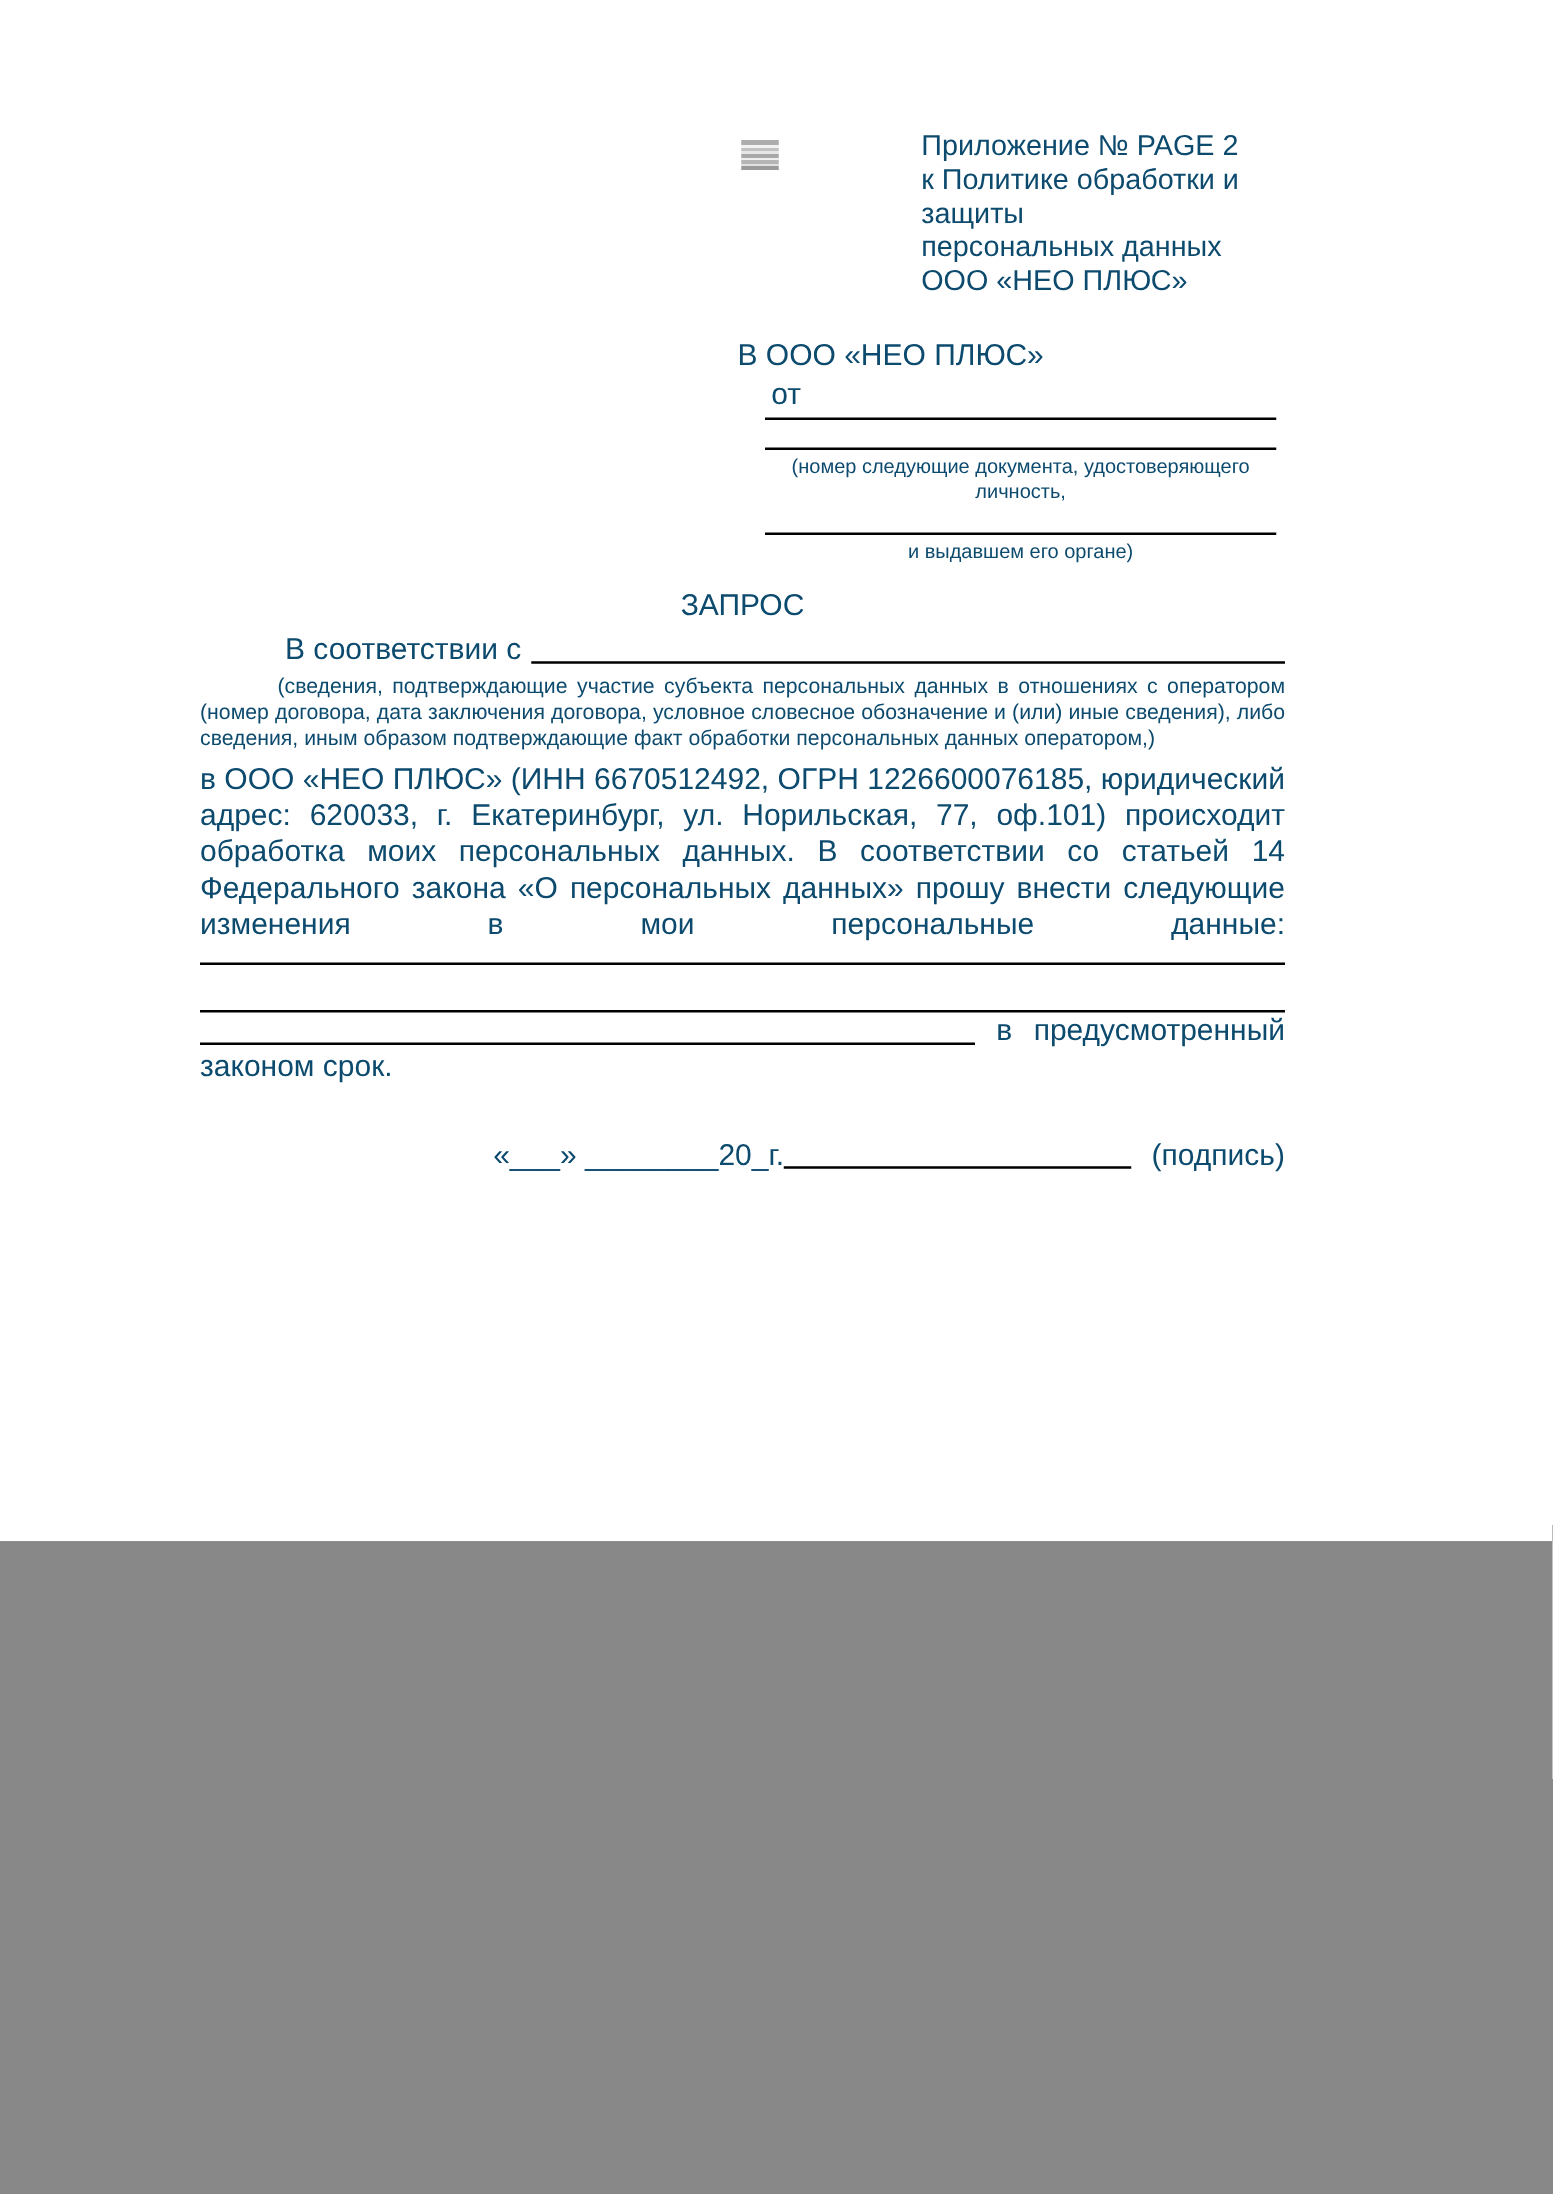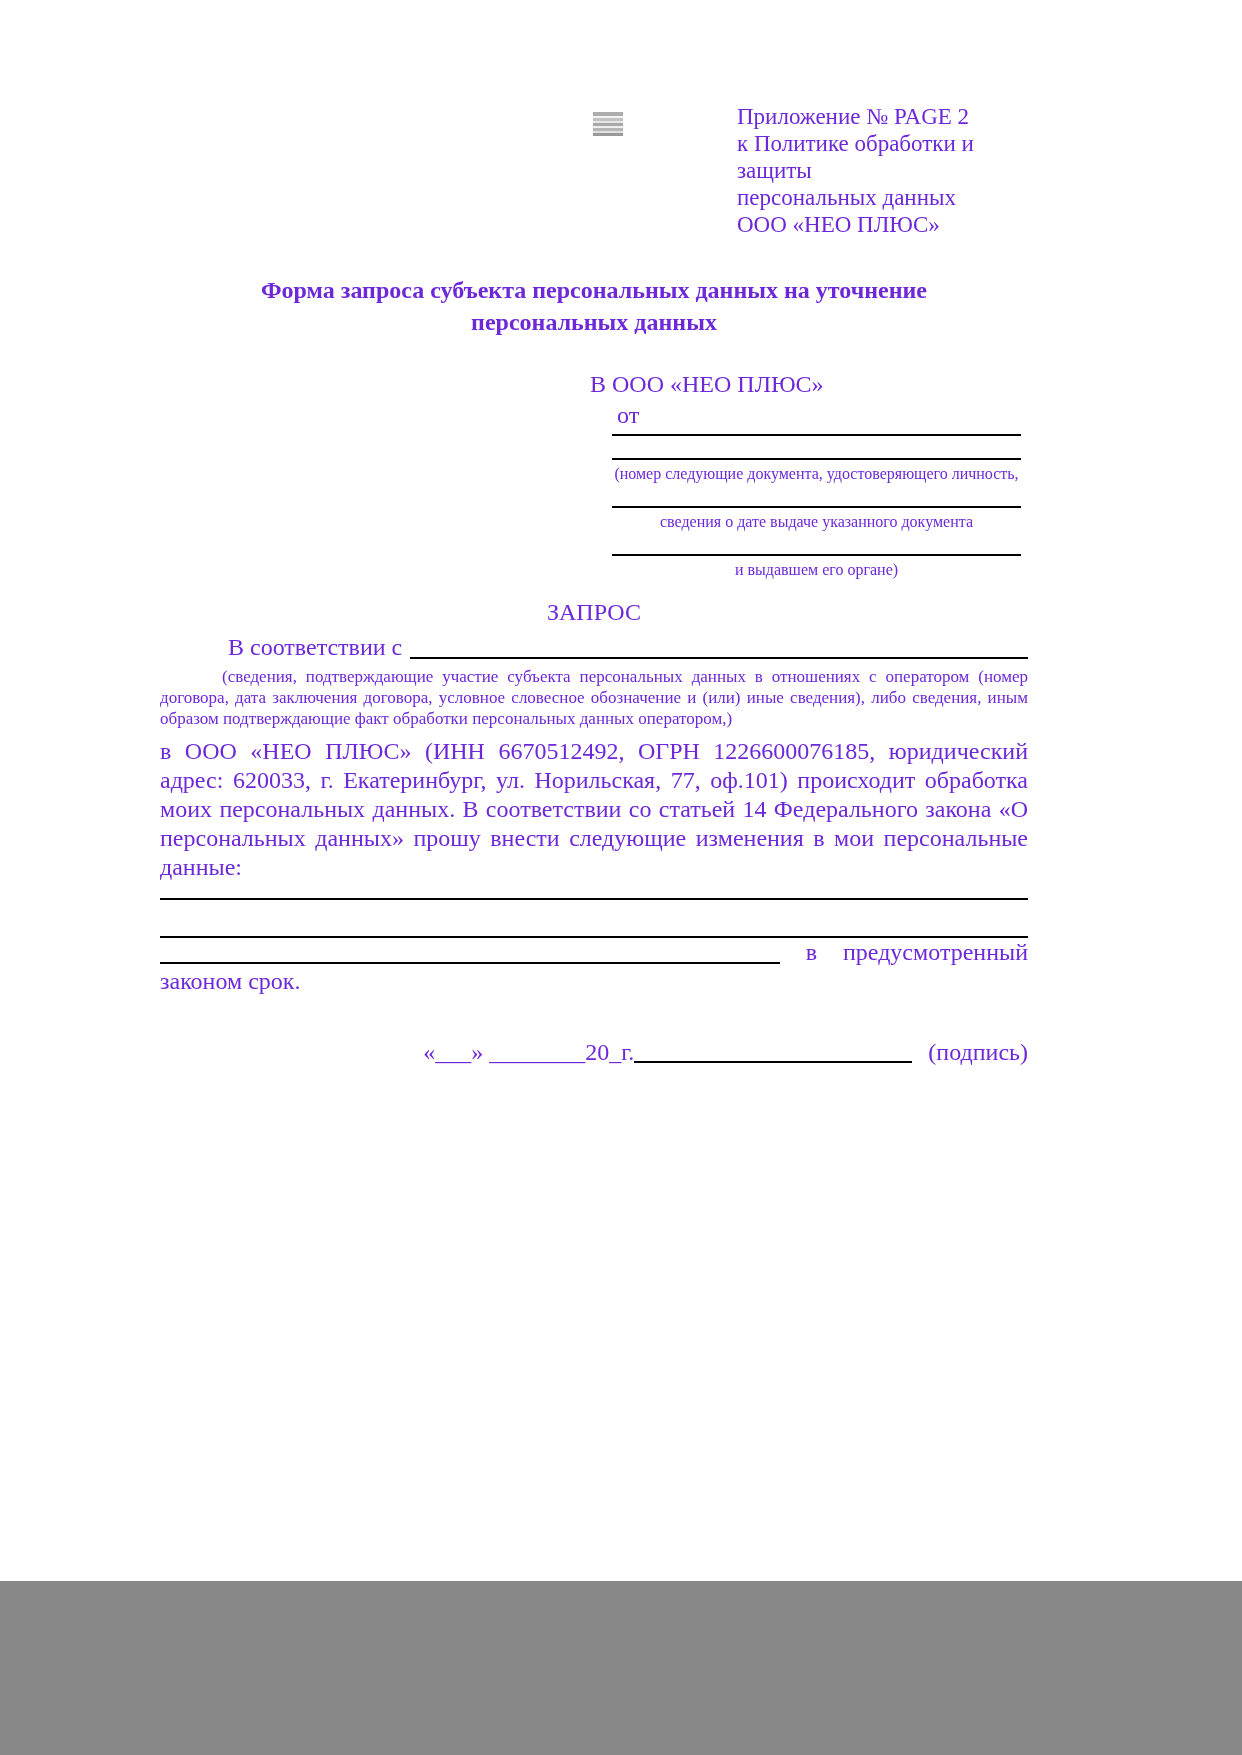--- a/index.html
+++ b/index.html
@@ -1,23 +1,23 @@
 <!DOCTYPE html>
 <html><head>
 <meta charset="utf-8">
 <style>
   html, body { margin: 0; padding: 0; background: #888; }
   .page {
     position: relative;
     width: 1242px;
-    height: 1581px;
+    height: 1233px;
     margin: 0 auto;
     background: #ffffff;
-    font-family: Liberation Serif, serif;
-    color: #6d28d9;
+    font-family: Liberation Sans, sans-serif;
+    color: #0c4a6e;
     overflow: hidden;
   }
   .content {
     position: absolute;
     left: 160px;
     top: 0;
     width: 868px;
   }
   
   .artifact {
@@ -159,39 +159,34 @@
 
   <div class="content">
 
     <div class="header-block">
       <div>Приложение №  PAGE 2</div>
       <div>к Политике обработки и защиты</div>
       <div>персональных данных</div>
       <div>ООО «НЕО ПЛЮС»</div>
     </div>
 
-    <div class="title">Форма запроса субъекта персональных данных на уточнение персональных данных</div>
 
     <div class="addressee">
       <div>В ООО «НЕО ПЛЮС»</div>
       <div class="addr-from">от</div>
 
       <div class="field f1">
         <div class="field-rule"></div>
       </div>
 
       <div class="field f2">
         <div class="field-rule"></div>
         <div class="field-caption caption-sm">(номер следующие документа, удостоверяющего личность,</div>
       </div>
 
-      <div class="field f3">
-        <div class="field-rule"></div>
-        <div class="field-caption caption-sm">сведения о дате выдаче указанного документа</div>
-      </div>
 
       <div class="field f4">
         <div class="field-rule"></div>
         <div class="field-caption caption-sm">и выдавшем его органе)</div>
       </div>
     </div>
 
     <div class="req-heading">ЗАПРОС</div>
 
     <div class="leadin">

